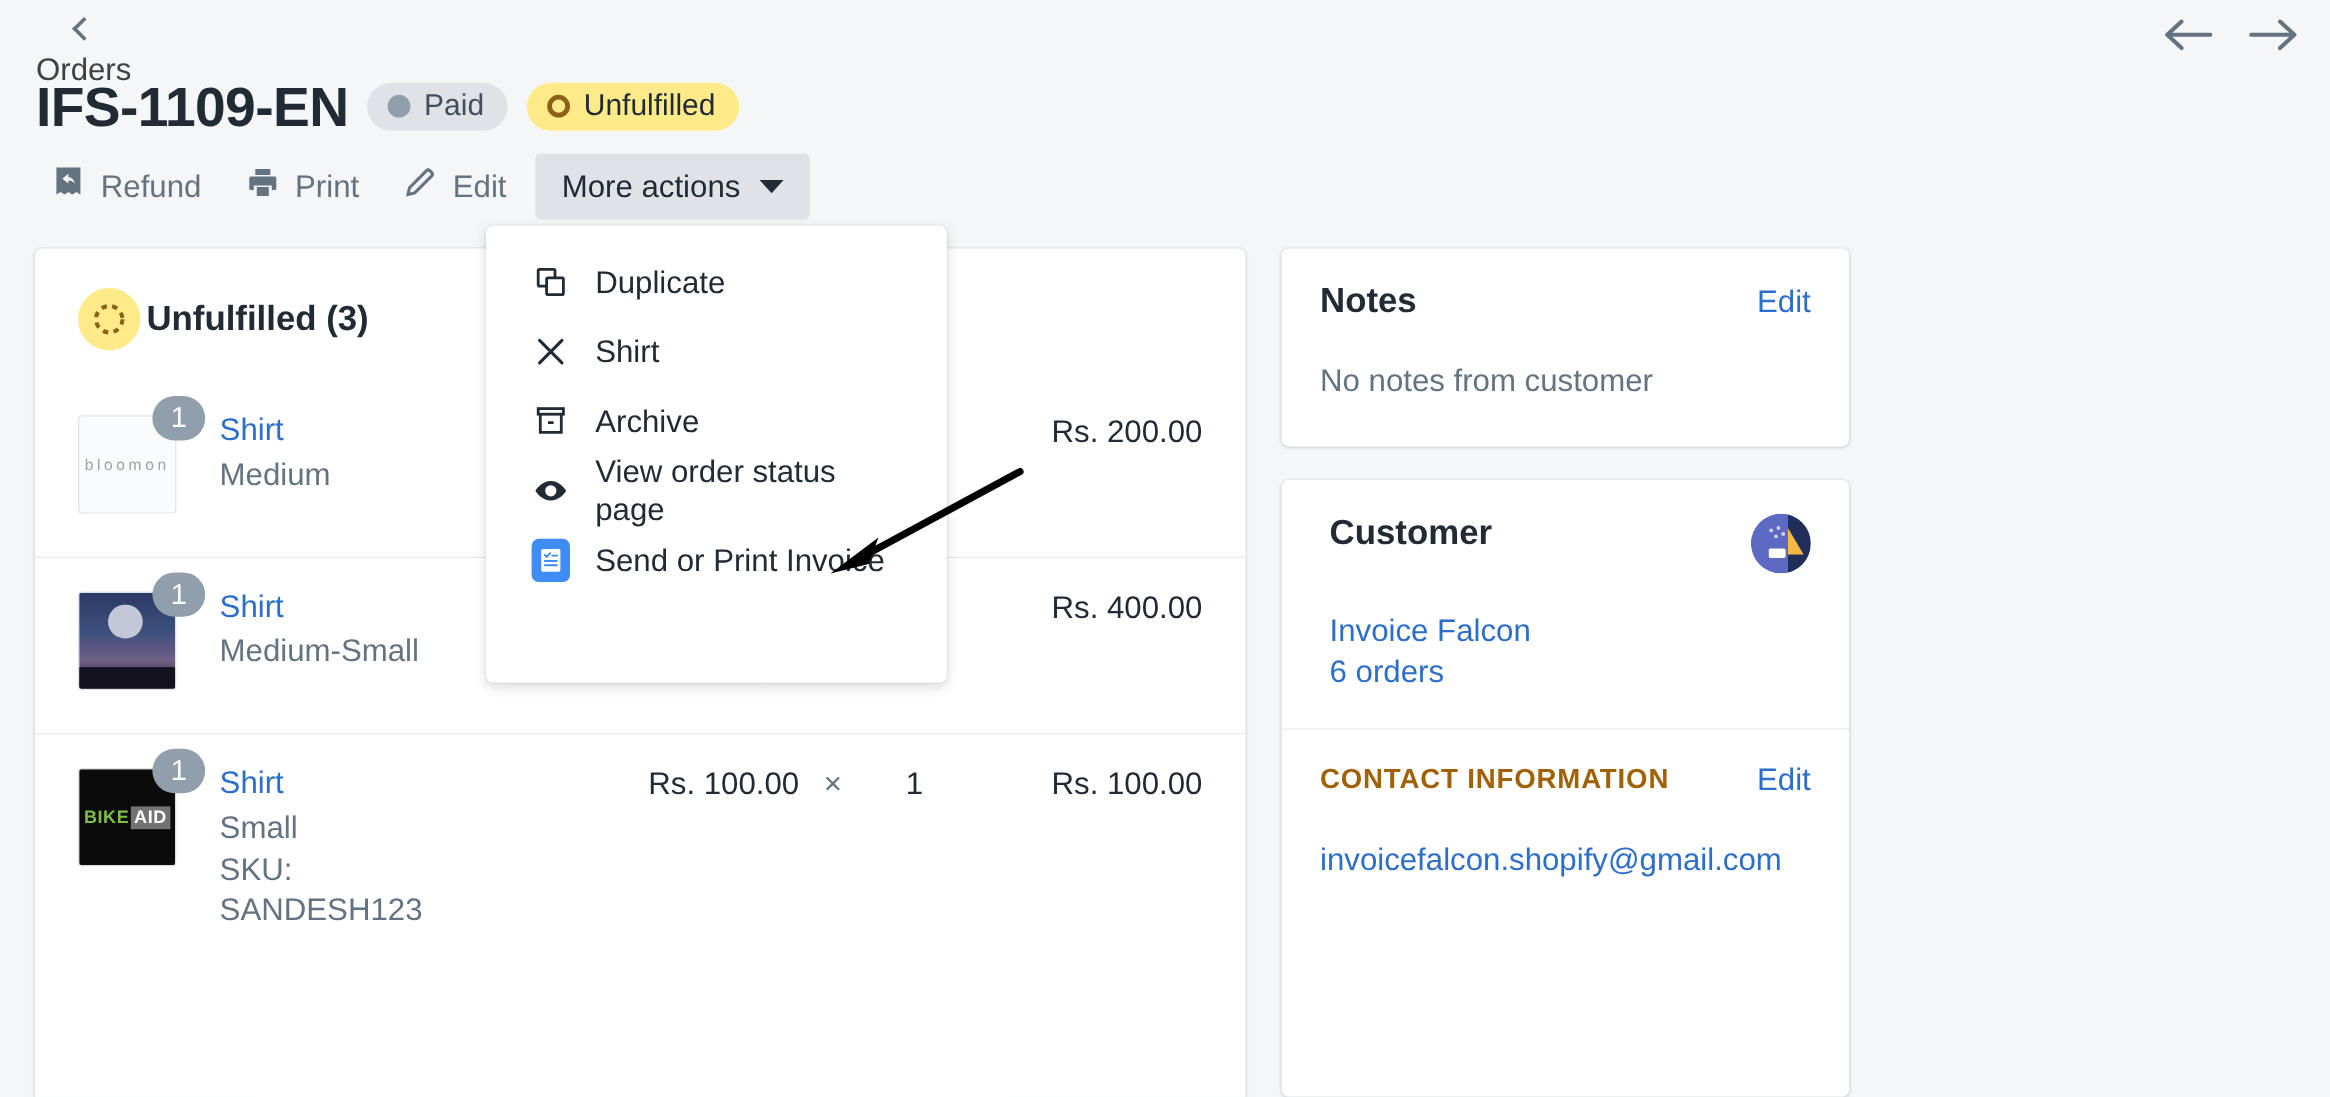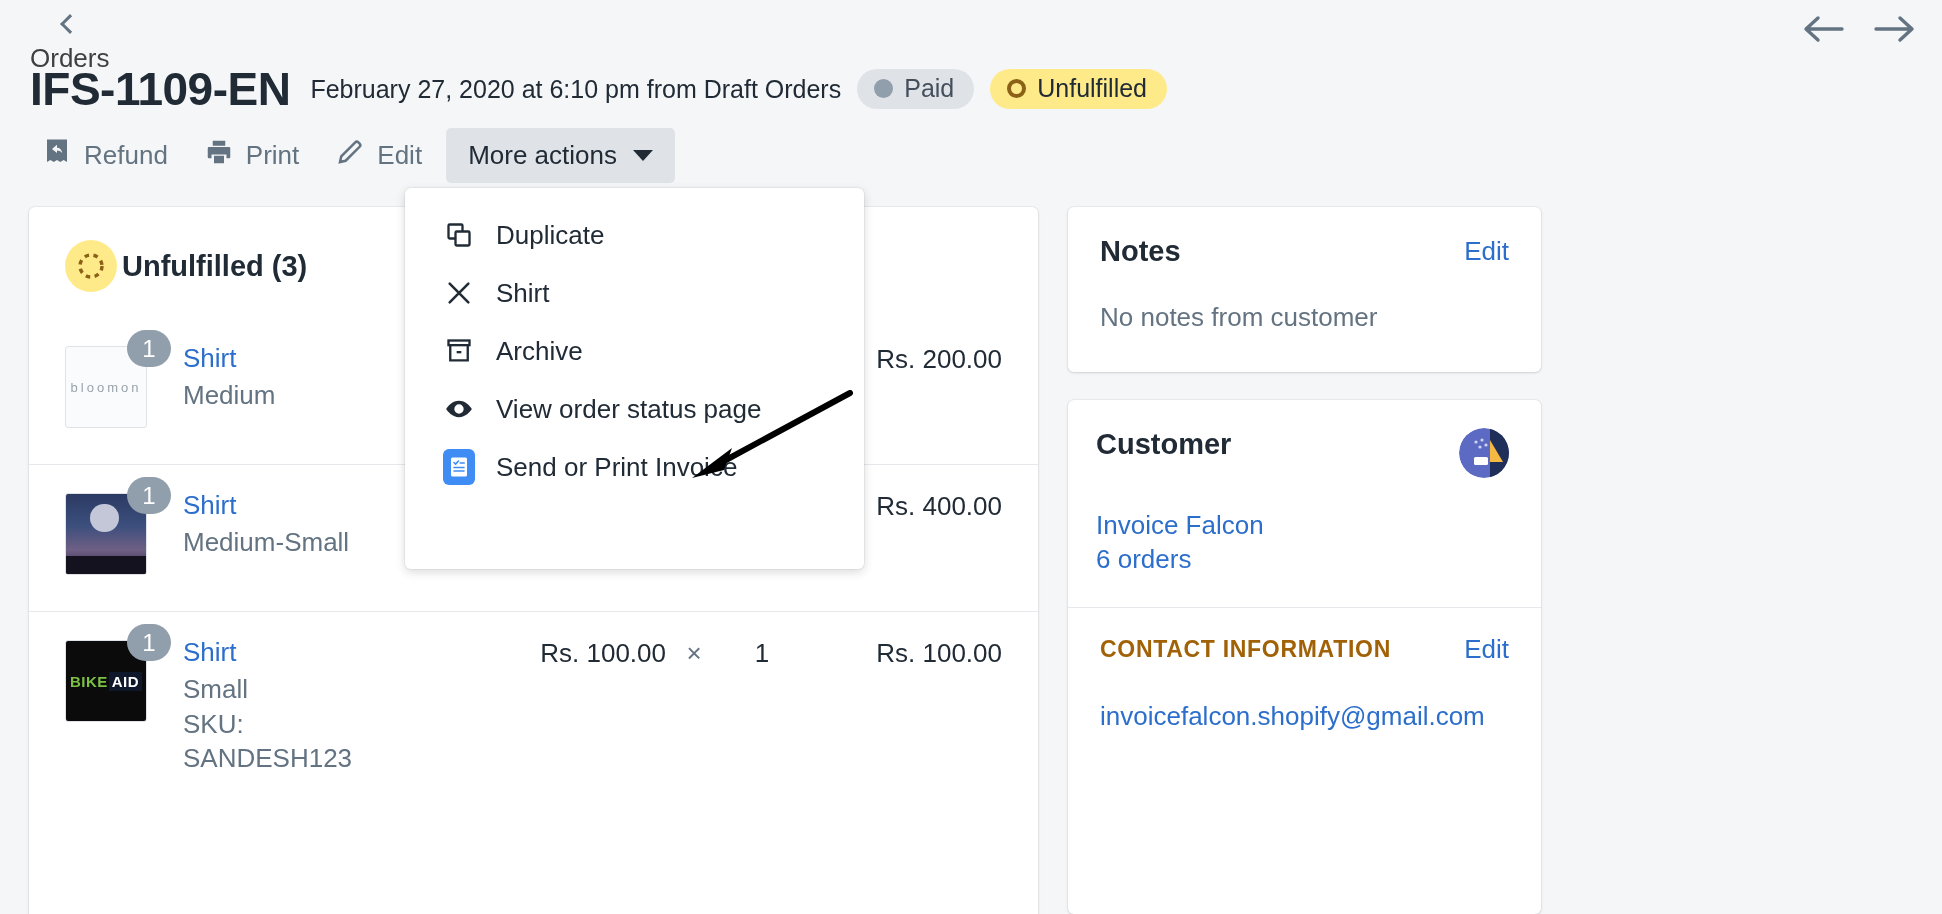--- a/index.html
+++ b/index.html
@@ -57,21 +57,21 @@
   .more-actions {
     background: #dfe3e8; color: #212b36; border-radius: 5px;
     padding: 12px 22px; font-size: 26px; display: flex; align-items: center; gap: 16px;
     cursor: pointer; margin-left: 6px;
   }
   .caret { width: 0; height: 0; border-left: 10px solid transparent; border-right: 10px solid transparent; border-top: 11px solid #212b36; }
 
   
   .dropdown {
     position: absolute; left: 405px; top: 188px;
-    width: 459px; height: 381px;
+    width: 384px; height: 381px;
     background: #fff; border-radius: 6px;
     box-shadow: 0 0 0 1px rgba(63,63,68,.05), 0 3px 10px rgba(63,63,68,.20);
     padding: 18px 0; z-index: 40;
   }
   .menu-item {
     display: flex; align-items: center; gap: 21px;
     padding: 11px 38px; font-size: 26px; color: #212b36; cursor: pointer;
     height: 58px;
   }
   .menu-item .mi-icon { width: 32px; height: 32px; display: flex; align-items: center; justify-content: center; flex: 0 0 32px; }
@@ -126,29 +126,29 @@
   .bloomon-thumb { font-size: 13px; letter-spacing: 3px; color: #9aa3ab; font-family: "Liberation Sans", sans-serif; }
   .moon-thumb { width: 100%; height: 100%; position: relative;
     background: linear-gradient(180deg,#2b3a63 0%,#3c4f7d 40%,#6f5f84 70%,#2b2440 100%); }
   .moon-thumb .moon { position: absolute; left: 30%; top: 12%; width: 36%; height: 36%; border-radius: 50%; background: #c3c7d8; }
   .moon-thumb .ground { position: absolute; left: 0; bottom: 0; width: 100%; height: 22%; background: #14121f; }
   .bikeaid-thumb { width: 100%; height: 100%; background: #0b0b0b; display: flex; align-items: center; justify-content: center; }
   .bikeaid-thumb .ba {
     display: flex; align-items: center; font-size: 15px; font-weight: bold; letter-spacing: .5px;
   }
   .bikeaid-thumb .bike { color: #7bc043; }
-  .bikeaid-thumb .aid { color: #fff; background: #0f172a; padding: 1px 3px; margin-left: 1px; }
+  .bikeaid-thumb .aid { color: #fff; background: #737373; padding: 1px 3px; margin-left: 1px; }
   .notes-card { position: absolute; left: 1068px; top: 207px; width: 473px; height: 165px; padding: 28px 32px; }
   .card-head { display: flex; align-items: center; justify-content: space-between; }
   .card-title { font-size: 29px; font-weight: bold; color: #212b36; }
   .edit-link { font-size: 26px; color: #2c6ecb; cursor: pointer; }
   .notes-body { margin-top: 34px; font-size: 26px; color: #637381; }
 
   .customer-card { position: absolute; left: 1068px; top: 400px; width: 473px; height: 514px; }
-  .cust-section { padding: 28px 32px 30px 28px; border-bottom: 1px solid #e6e8eb; }
+  .cust-section { padding: 28px 32px 30px 40px; border-bottom: 1px solid #e6e8eb; }
   .cust-head { display: flex; align-items: flex-start; justify-content: space-between; }
   .avatar { width: 50px; height: 50px; border-radius: 50%; overflow: hidden; flex: 0 0 50px; }
   .cust-link { font-size: 26px; color: #2c6ecb; cursor: pointer; line-height: 1.32; }
   .cust-links { margin-top: 30px; }
   .section-label { font-size: 23px; font-weight: bold; letter-spacing: .7px; color: #a16207; }
   .contact-section { padding: 26px 32px 28px 32px; }
   .contact-email { margin-top: 36px; font-size: 26px; color: #2c6ecb; cursor: pointer; }
 </style>
 </head>
 <body>
@@ -168,21 +168,20 @@
     </span>
     <span>
       <svg width="42" height="30" viewBox="0 0 42 30">
           <path d="M26 4 L38 15 L26 26 M38 15 H2" stroke="#637381" stroke-width="3.4" fill="none" stroke-linecap="round" stroke-linejoin="round"></path>
         </svg>
     </span>
   </div>
 
   <div class="title-row">
     <span class="order-id">IFS-1109-EN</span>
-    <span class="order-meta">February 27, 2020 at 6:10 pm from Draft Orders</span>
     <span class="badge paid">
       <span class="dot-filled"></span>
       <span>Paid</span>
     </span>
     <span class="badge unfulfilled">
       <span class="dot-ring"></span>
       <span>Unfulfilled</span>
     </span>
   </div>
 

